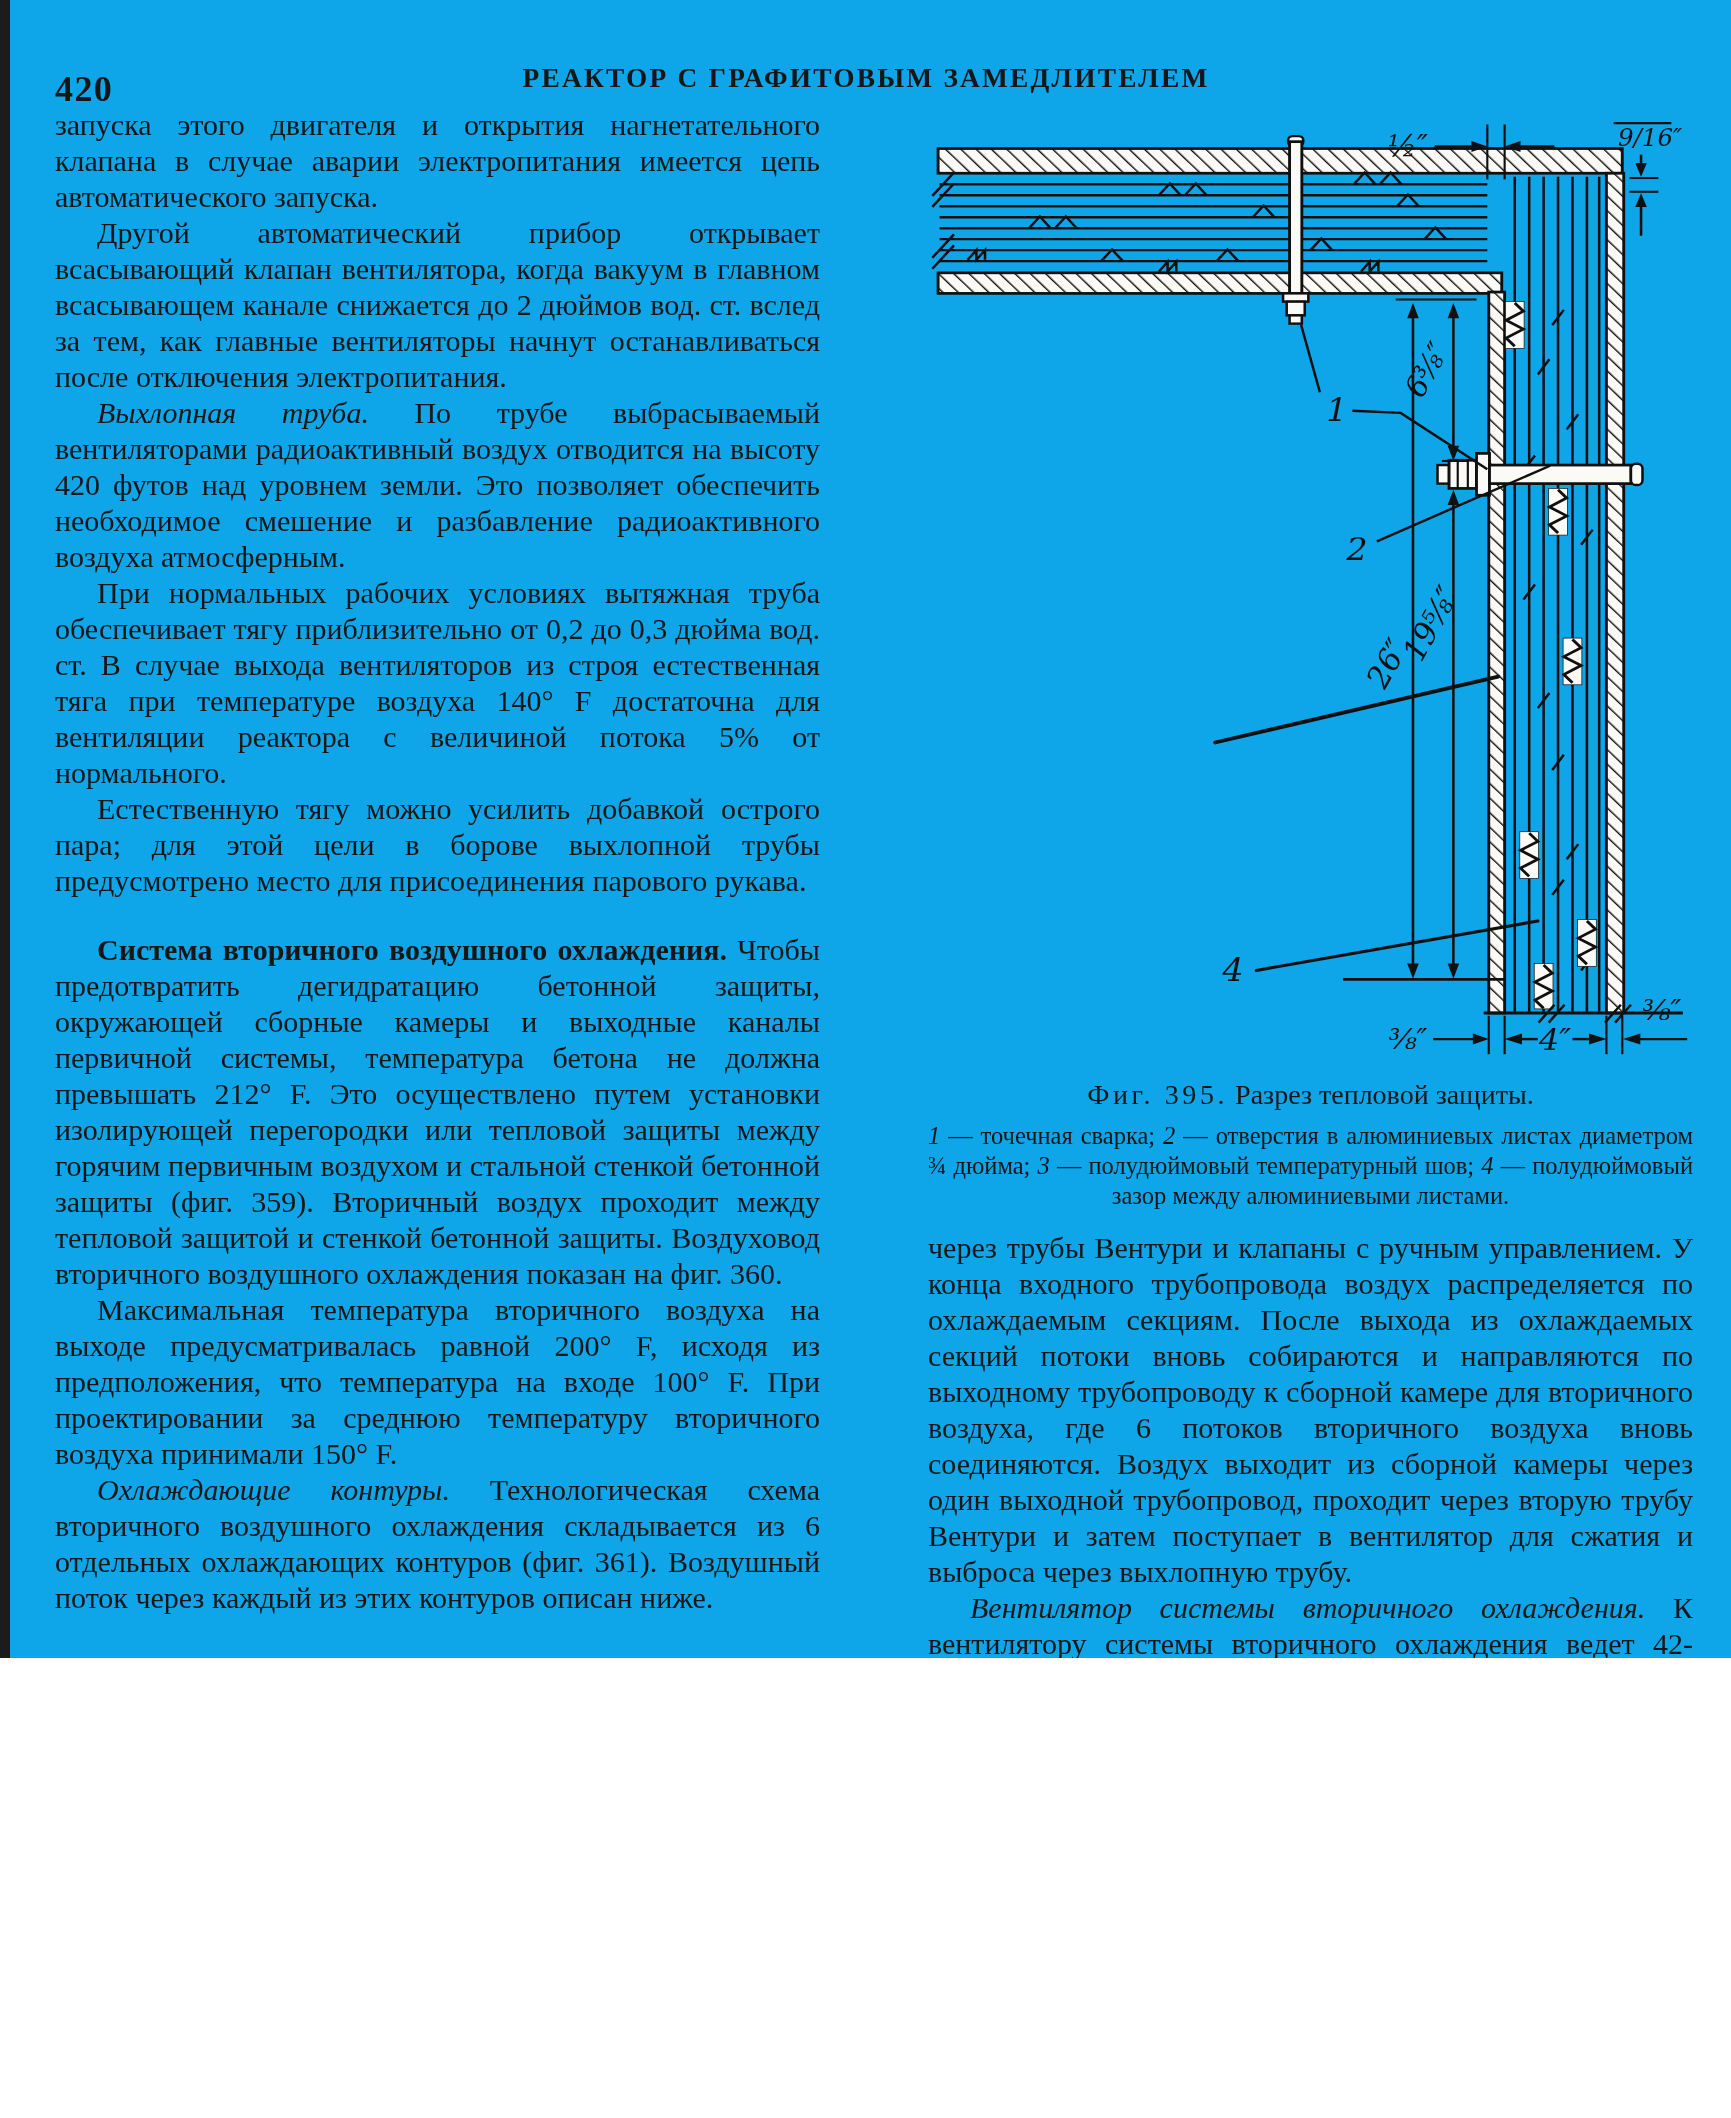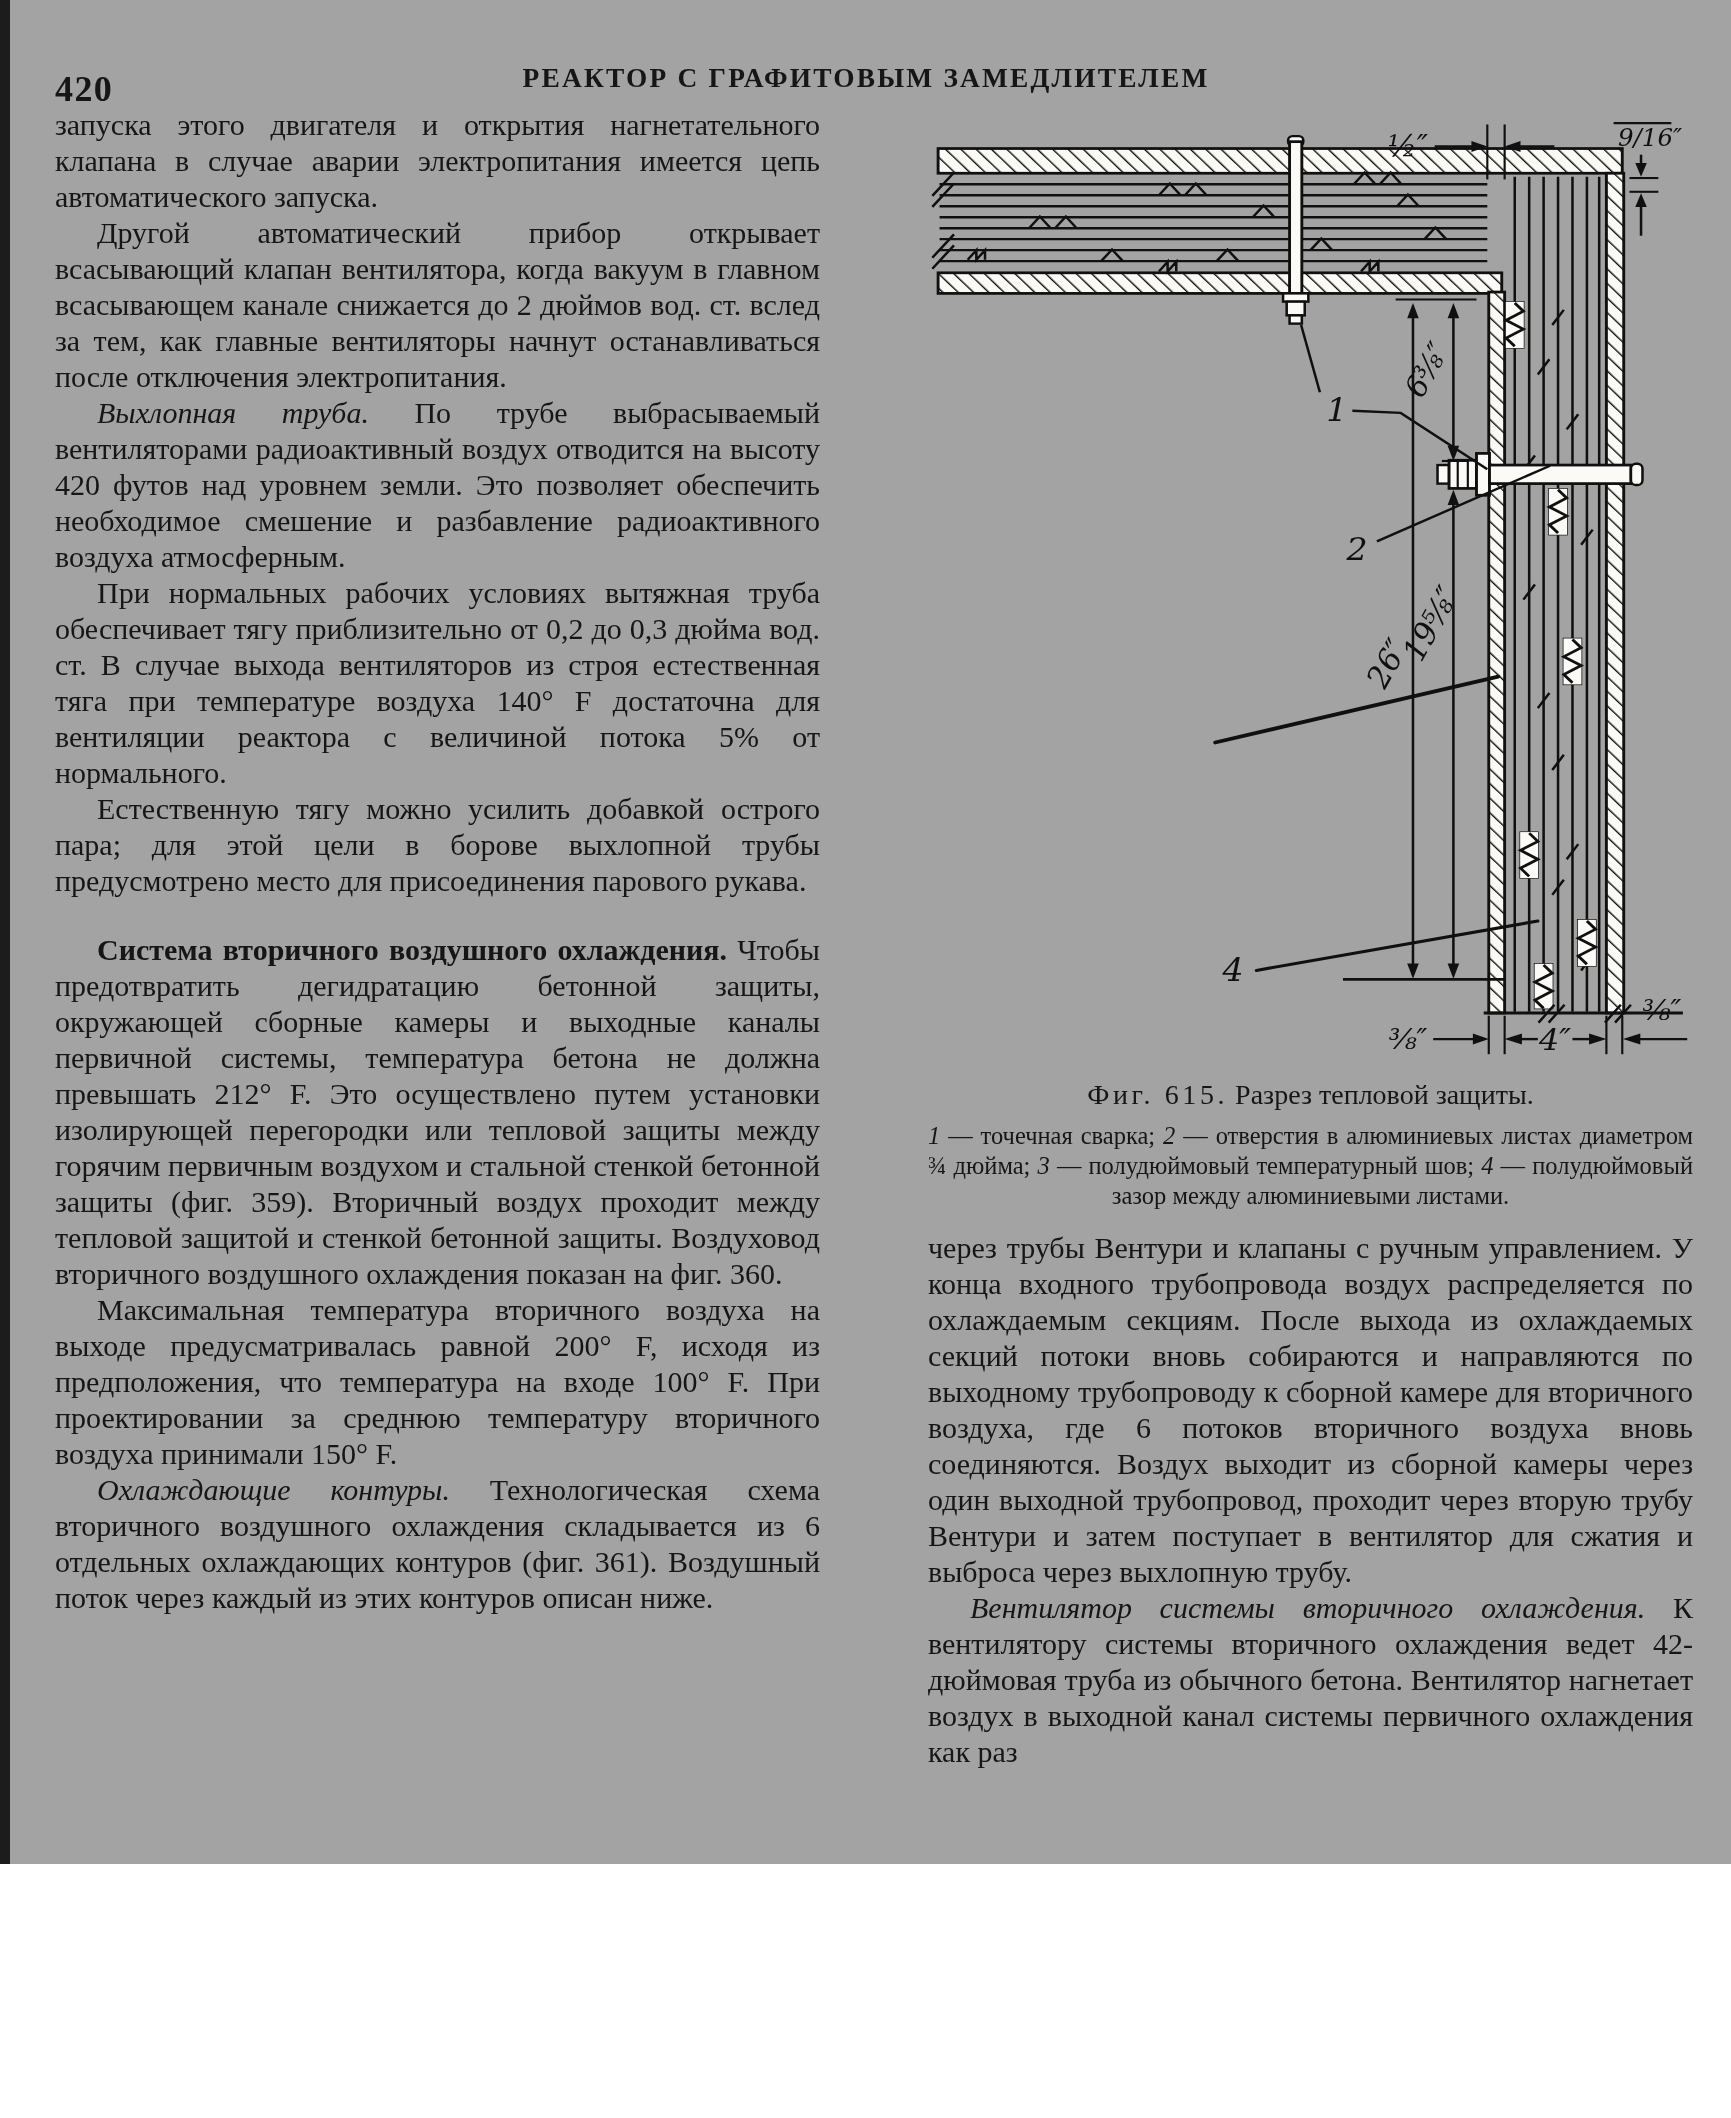--- a/index.html
+++ b/index.html
@@ -1,19 +1,19 @@
 <!DOCTYPE html>
 <html style="font-size:11.5px"><head>
 <meta charset="utf-8">
 <style>
   html,body{margin:0;padding:0;}
   .page{
     position:relative;
-    width:1732px;height:1864px;
-    background:#a3a3a3;
+    width:1732px;height:1658px;
+    background:#0ea5e9;
     font-family:"Liberation Serif","DejaVu Serif",serif;
     color:#161616;
     overflow:hidden;
   }
   .scan-edge{
     position:absolute;left:0;top:0;width:10px;height:2119px;
     background:#1c1c1c;
   }
   .page-number{
     position:absolute;left:55px;top:68px;
@@ -233,21 +233,21 @@
             <path d="M799,1340 l24,-8 l0,16 z" fill="#101010"></path>
             <line class="ln" stroke-width="3.5" x1="893" y1="1340" x2="928" y2="1340"></line>
             <path d="M940,1340 l-24,-8 l0,16 z" fill="#101010"></path>
             <text class="figtxt" font-size="44" text-anchor="middle" x="869" y="1356">4″</text>
             <line class="ln" stroke-width="3.5" x1="1052" y1="1340" x2="976" y2="1340"></line>
             <path d="M963,1340 l24,-8 l0,16 z" fill="#101010"></path>
             <text class="figtxt" font-size="40" x="990" y="1312">⅜″</text>
           </g>
         </svg>
 
-        <p class="fig-caption"><span class="caption-label">Фиг. 615.</span><span> Разрез тепловой защиты.</span></p>
+        <p class="fig-caption"><span class="caption-label">Фиг. 395.</span><span> Разрез тепловой защиты.</span></p>
 
         <p class="fig-legend"><span class="num">1</span><span> — точечная сварка; </span><span class="num">2</span><span> — отверстия в алюминиевых листах диаметром ¾ дюйма; </span><span class="num">3</span><span> — полудюймовый температурный шов; </span><span class="num">4</span><span> — полудюймовый зазор между алюминиевыми листами.</span></p>
       </div>
 
       <p class="after-fig"><span>через трубы Вентури и клапаны с ручным управлением. У конца входного трубопровода воздух распределяется по охлаждаемым секциям. После выхода из охлаждаемых секций потоки вновь собираются и направляются по выходному трубопроводу к сборной камере для вторичного воздуха, где 6 потоков вторичного воздуха вновь соединяются. Воздух выходит из сборной камеры через один выходной трубопровод, проходит через вторую трубу Вентури и затем поступает в вентилятор для сжатия и выброса через выхлопную трубу.</span></p>
       <p class="ind"><span class="lead-i">Вентилятор системы вторичного охлаждения.</span><span> К вентилятору системы вторичного охлаждения ведет 42-дюймовая труба из обычного бетона. Вентилятор нагнетает воздух в выходной канал системы первичного охлаждения как раз</span></p>
     </div>
   </div>
 </div>
 

